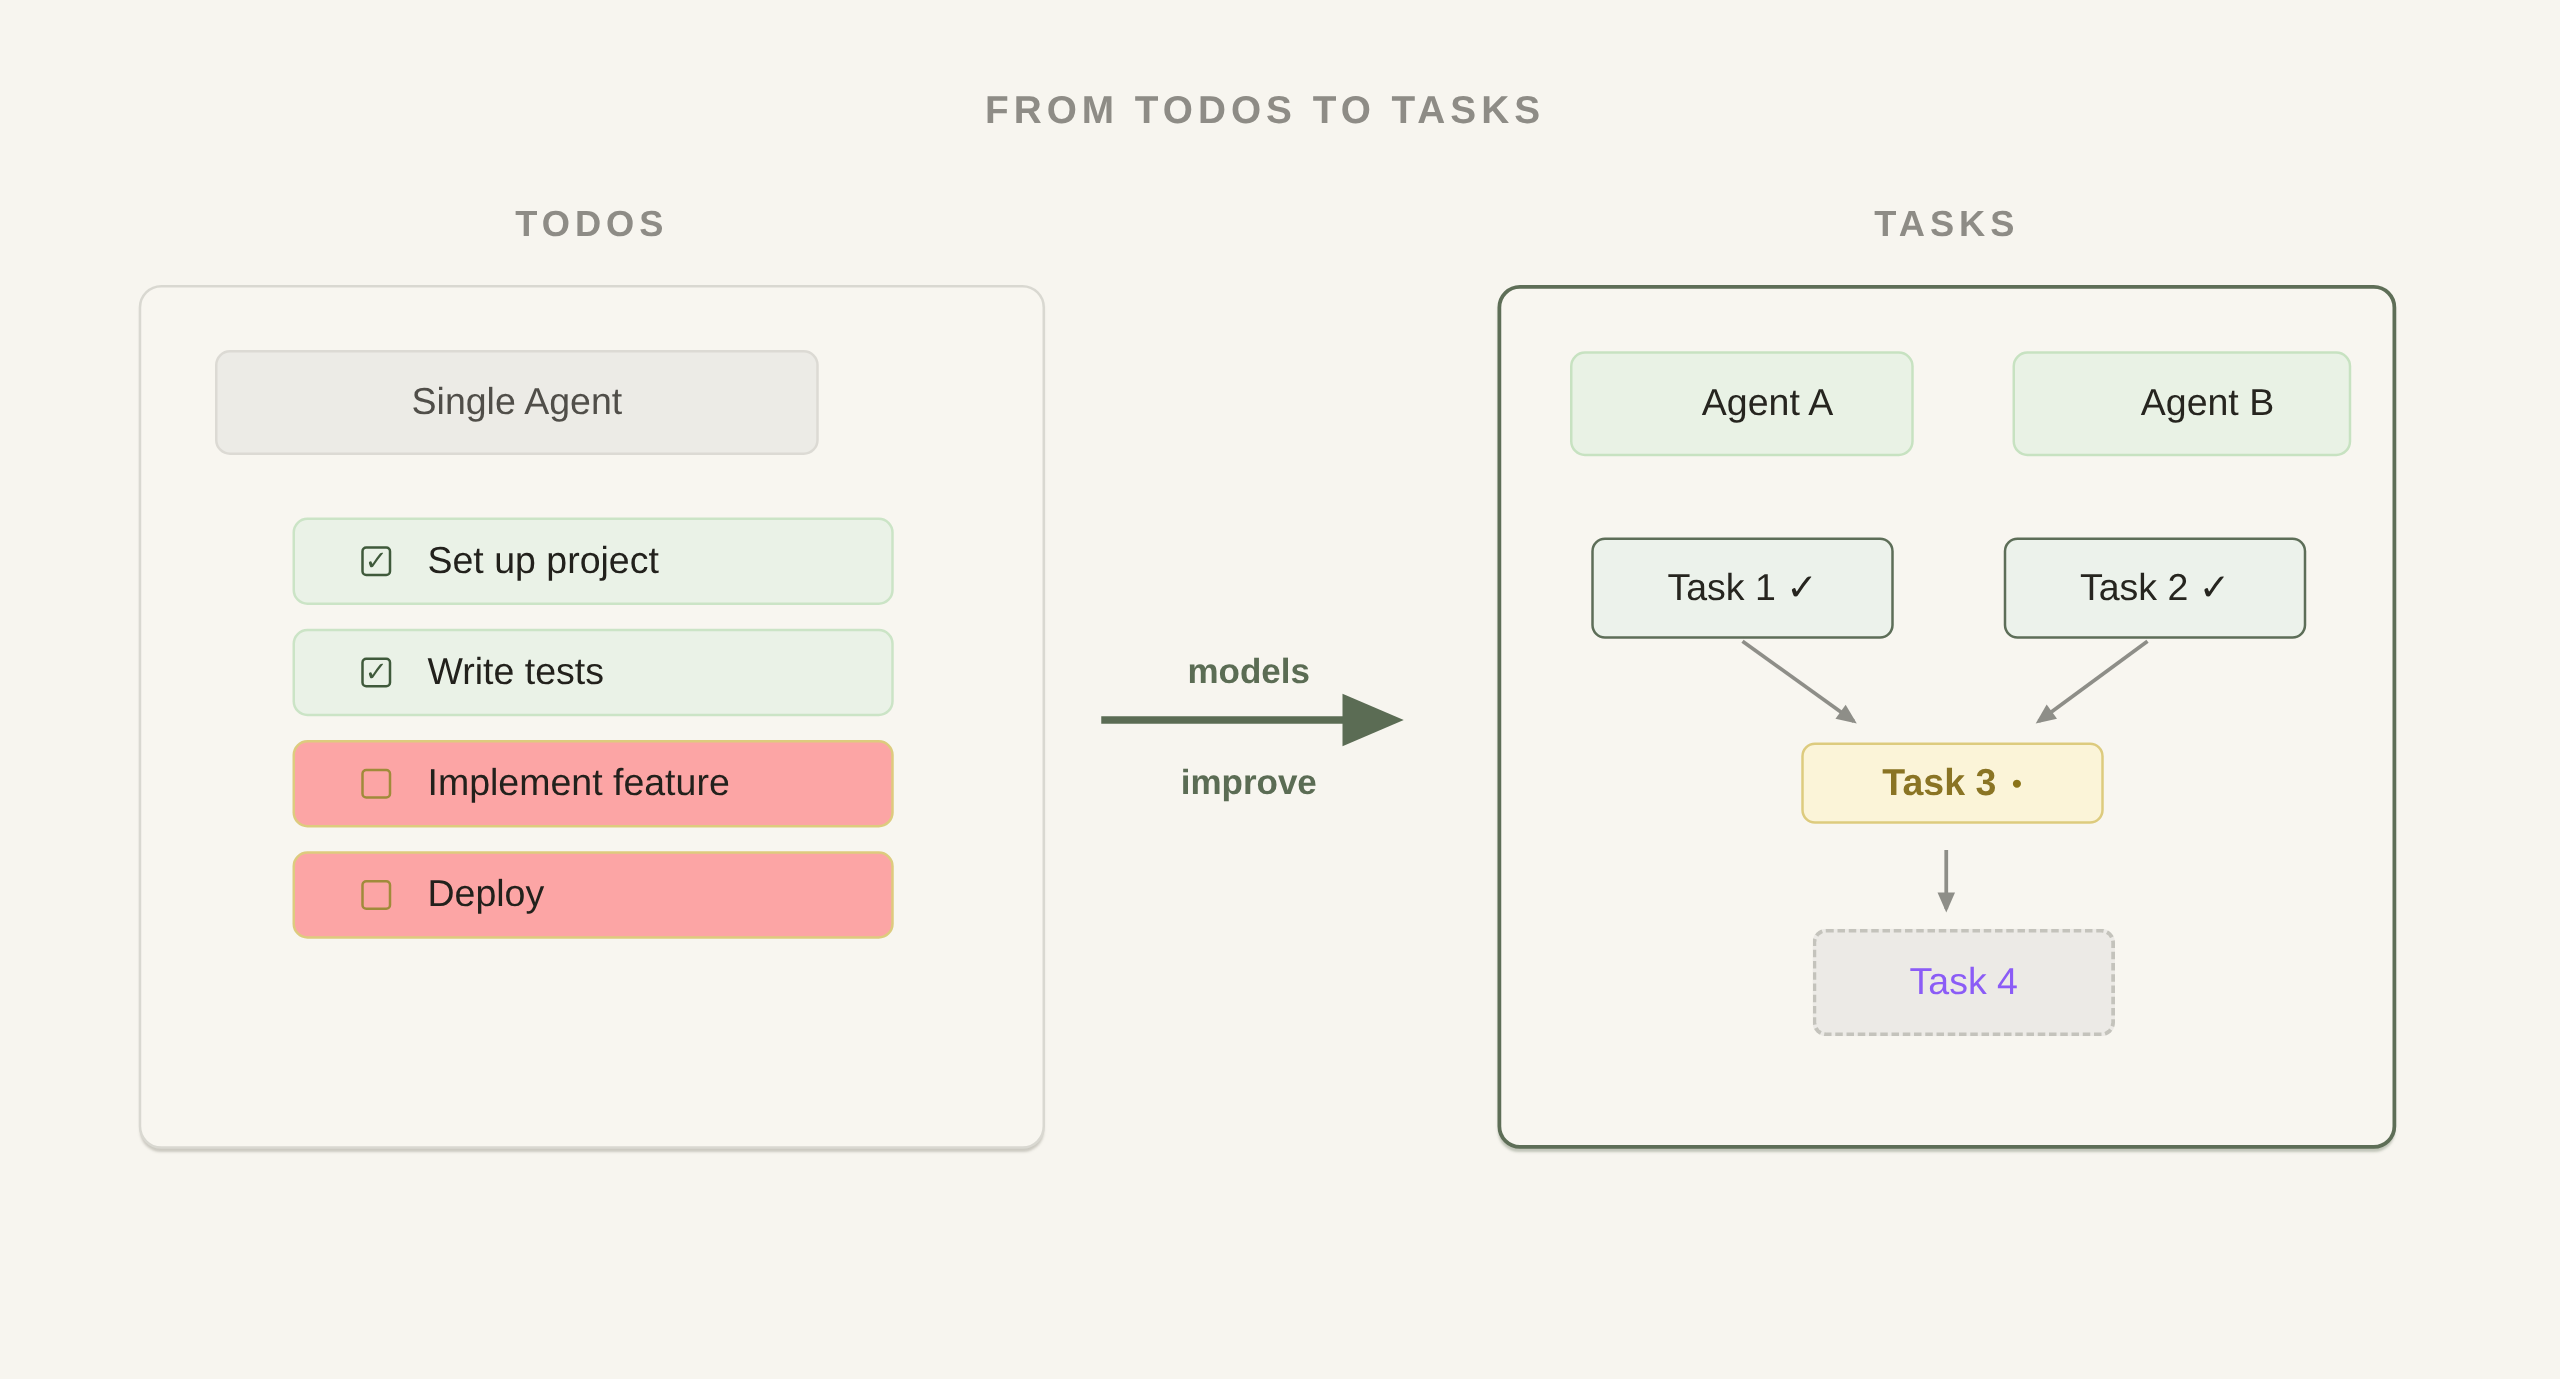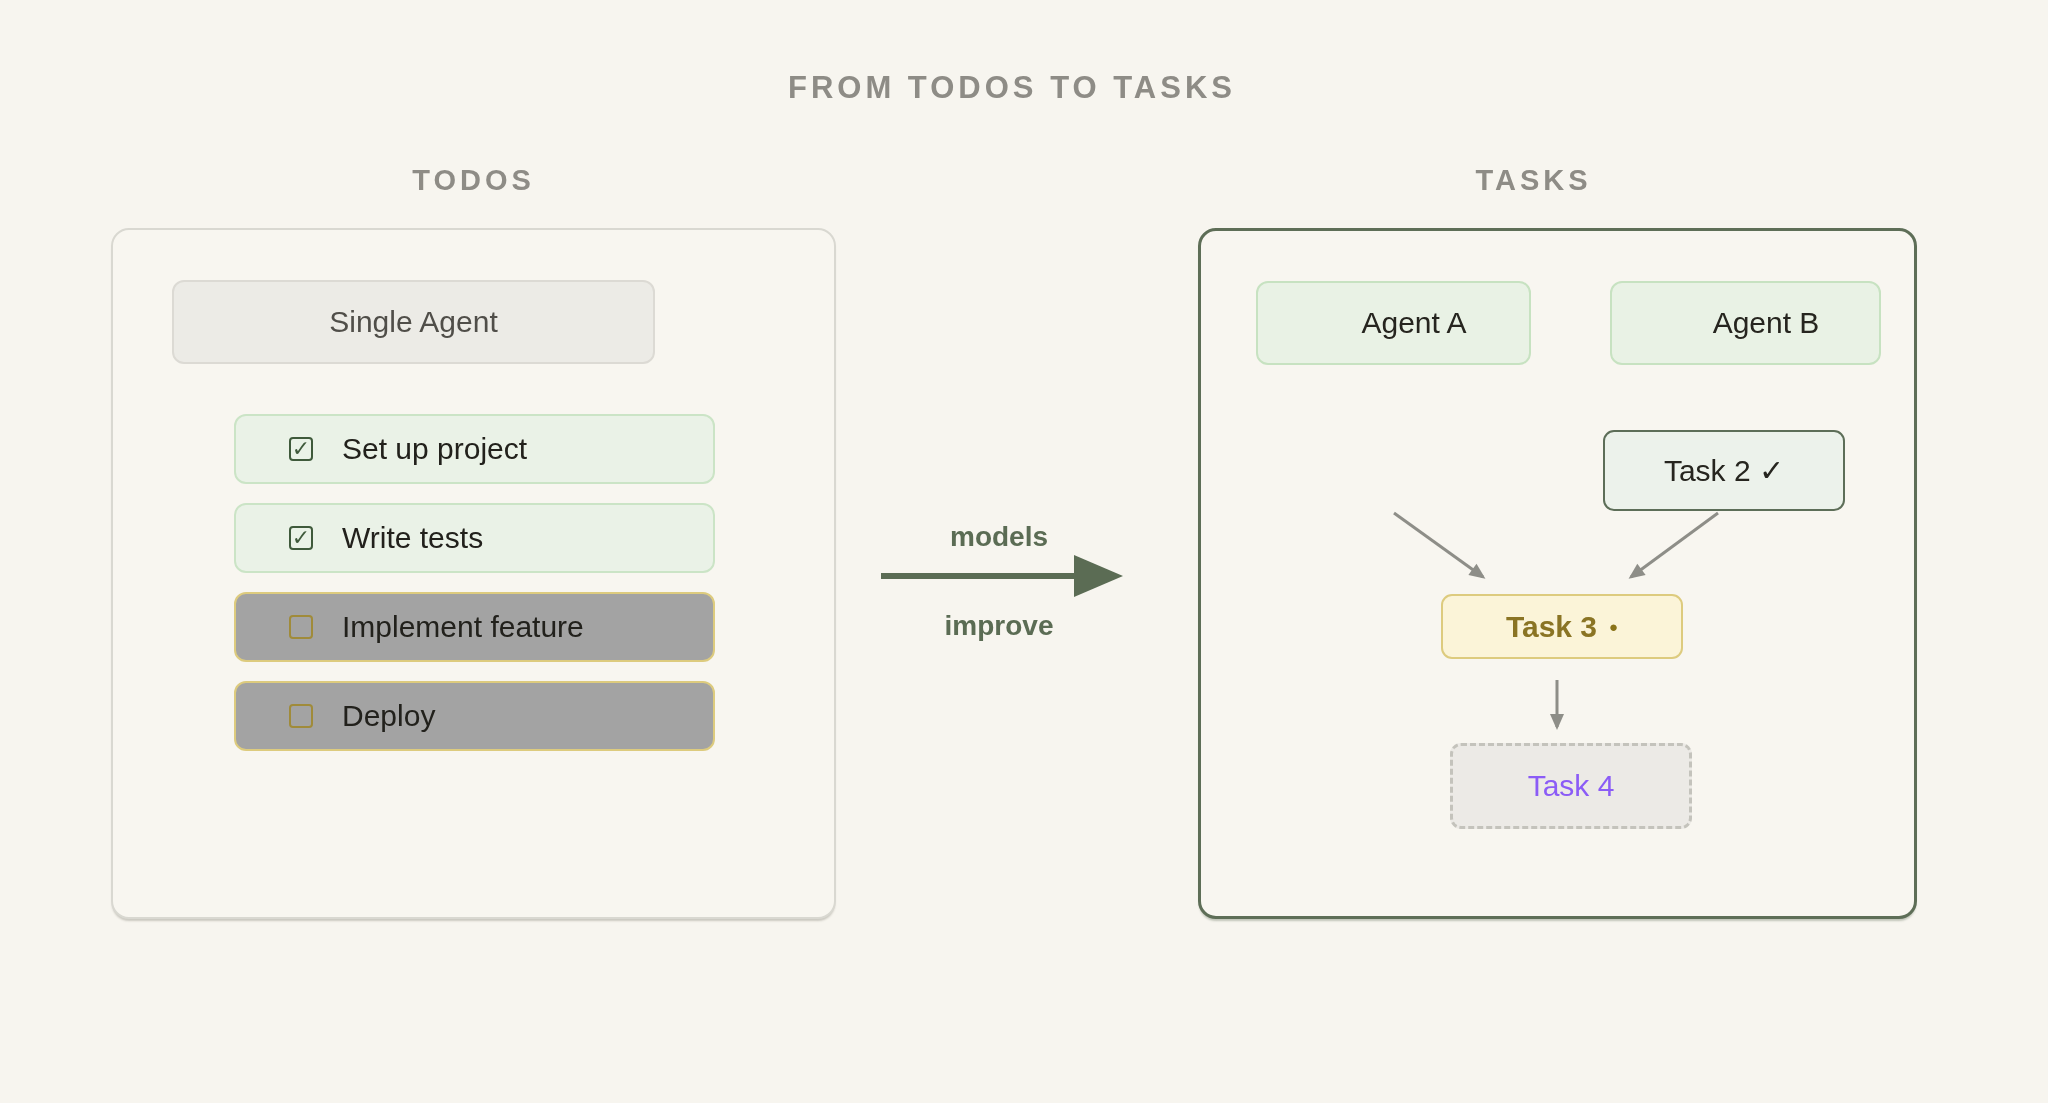--- a/index.html
+++ b/index.html
@@ -29,21 +29,21 @@
   .section-header {
     position: absolute;
     top: 164px;
     text-align: center;
     font-size: 29px;
     font-weight: bold;
     letter-spacing: 4px;
     color: #8e8c86;
   }
   .header-todos { left: 111px; width: 725px; }
-  .header-tasks { left: 1174px; width: 719px; }
+  .header-tasks { left: 1198px; width: 719px; }
 
   .panel {
     position: absolute;
     top: 228px;
     height: 691px;
     border-radius: 18px;
     box-sizing: border-box;
     background: #f8f6f0;
   }
   .panel-todos {
@@ -85,21 +85,21 @@
     box-sizing: border-box;
     display: flex;
     align-items: center;
     padding-left: 53px;
   }
   .todo-item.done {
     background: #eaf2e7;
     border: 2px solid #cbe4c6;
   }
   .todo-item.pending {
-    background: #a3a3a3;
+    background: #fca5a5;
     border: 2px solid #ddcb7e;
   }
   .todo-item .checkbox {
     width: 24px;
     height: 24px;
     border-radius: 4px;
     box-sizing: border-box;
     display: flex;
     align-items: center;
     justify-content: center;
@@ -235,20 +235,23 @@
   </div>
 
   <div class="panel panel-tasks">
     <div class="agent-chip agent-a">
       <span>Agent A</span>
     </div>
     <div class="agent-chip agent-b">
       <span>Agent B</span>
     </div>
 
+    <div class="task-box task-done task-1">
+      <span>Task 1 ✓</span>
+    </div>
     <div class="task-box task-done task-2">
       <span>Task 2 ✓</span>
     </div>
     <div class="task-box task-active">
       <span>Task 3</span>
       <span class="status-dot">●</span>
     </div>
     <div class="task-box task-future">
       <span>Task 4</span>
     </div>

